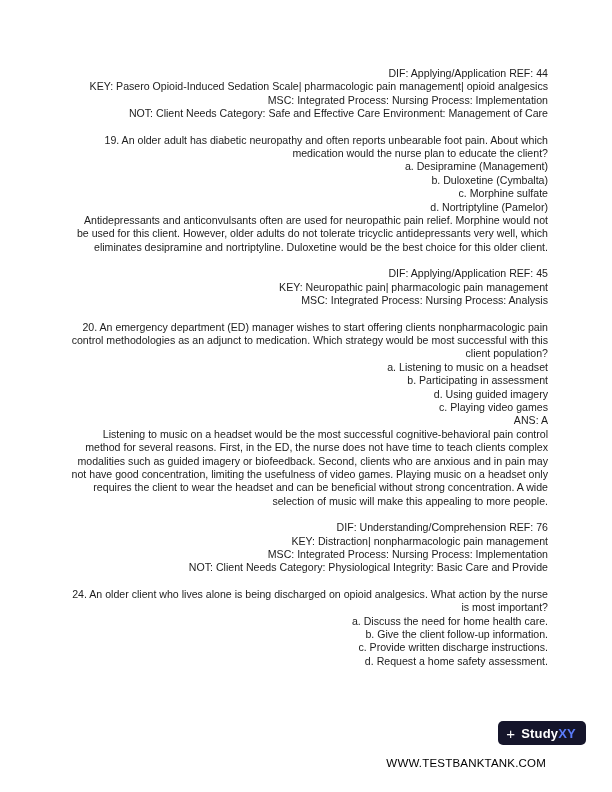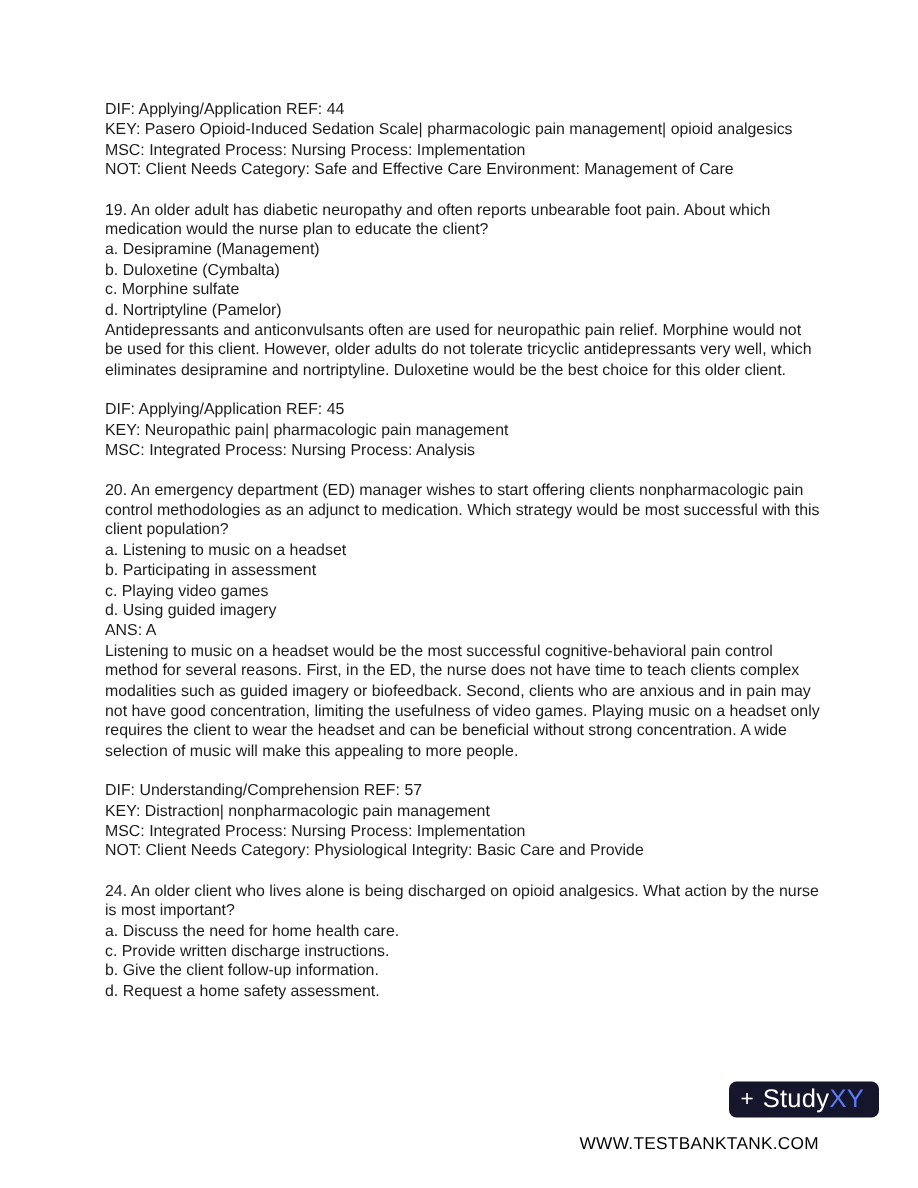--- a/index.html
+++ b/index.html
@@ -10,20 +10,21 @@
     height: 792px;
     overflow: hidden;
     font-family: "Liberation Sans", "DejaVu Sans", sans-serif;
     color: #1c1c1c;
   }
   .page {
     position: relative;
     width: 612px;
     height: 792px;
     background: #ffffff;
+    text-align: right;
   }
   .doc-body {
     position: absolute;
     top: 67px;
     left: 70px;
     width: 478px;
     font-size: 10.6px;
     line-height: 13.4px;
   }
   .block {
@@ -46,22 +47,22 @@
     gap: 6px;
   }
   .plus-icon {
     color: #ffffff;
     font-size: 15px;
     line-height: 1;
     font-weight: 400;
     transform: translateY(-0.5px);
   }
   .brand-text {
-    font-size: 17px;
-    font-weight: 400;
+    font-size: 13px;
+    font-weight: 700;
     color: #ffffff;
     letter-spacing: 0.2px;
   }
   .brand-xy {
     color: var(--brand-xy, #5b7cfa);
   }
   .website {
     position: absolute;
     right: 66px;
     top: 757px;
@@ -92,36 +93,36 @@
       </div>
       <div class="block">
         <p>DIF: Applying/Application REF: 45</p>
         <p>KEY: Neuropathic pain| pharmacologic pain management</p>
         <p>MSC: Integrated Process: Nursing Process: Analysis</p>
       </div>
       <div class="block">
         <p>20. An emergency department (ED) manager wishes to start offering clients nonpharmacologic pain control methodologies as an adjunct to medication. Which strategy would be most successful with this client population?</p>
         <p>a. Listening to music on a headset</p>
         <p>b. Participating in assessment</p>
+        <p>d. Using guided imagery</p>
         <p>c. Playing video games</p>
-        <p>d. Using guided imagery</p>
         <p>ANS: A</p>
         <p>Listening to music on a headset would be the most successful cognitive-behavioral pain control method for several reasons. First, in the ED, the nurse does not have time to teach clients complex modalities such as guided imagery or biofeedback. Second, clients who are anxious and in pain may not have good concentration, limiting the usefulness of video games. Playing music on a headset only requires the client to wear the headset and can be beneficial without strong concentration. A wide selection of music will make this appealing to more people.</p>
       </div>
       <div class="block">
-        <p>DIF: Understanding/Comprehension REF: 57</p>
+        <p>DIF: Understanding/Comprehension REF: 76</p>
         <p>KEY: Distraction| nonpharmacologic pain management</p>
         <p>MSC: Integrated Process: Nursing Process: Implementation</p>
         <p>NOT: Client Needs Category: Physiological Integrity: Basic Care and Provide</p>
       </div>
       <div class="block">
         <p>24. An older client who lives alone is being discharged on opioid analgesics. What action by the nurse is most important?</p>
         <p>a. Discuss the need for home health care.</p>
+        <p>b. Give the client follow-up information.</p>
         <p>c. Provide written discharge instructions.</p>
-        <p>b. Give the client follow-up information.</p>
         <p>d. Request a home safety assessment.</p>
       </div>
     </div>
 
   <div class="footer-badge">
     <span class="plus-icon">+</span>
     <span class="brand-text"><span>Study</span><span class="brand-xy">XY</span></span>
   </div>
 
   <div class="website">WWW.TESTBANKTANK.COM</div>

